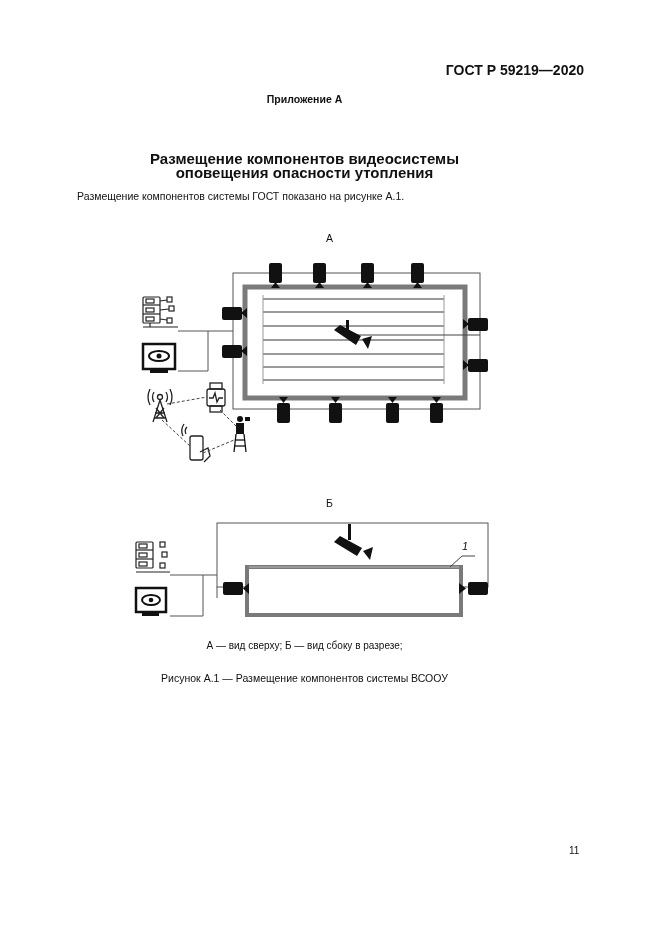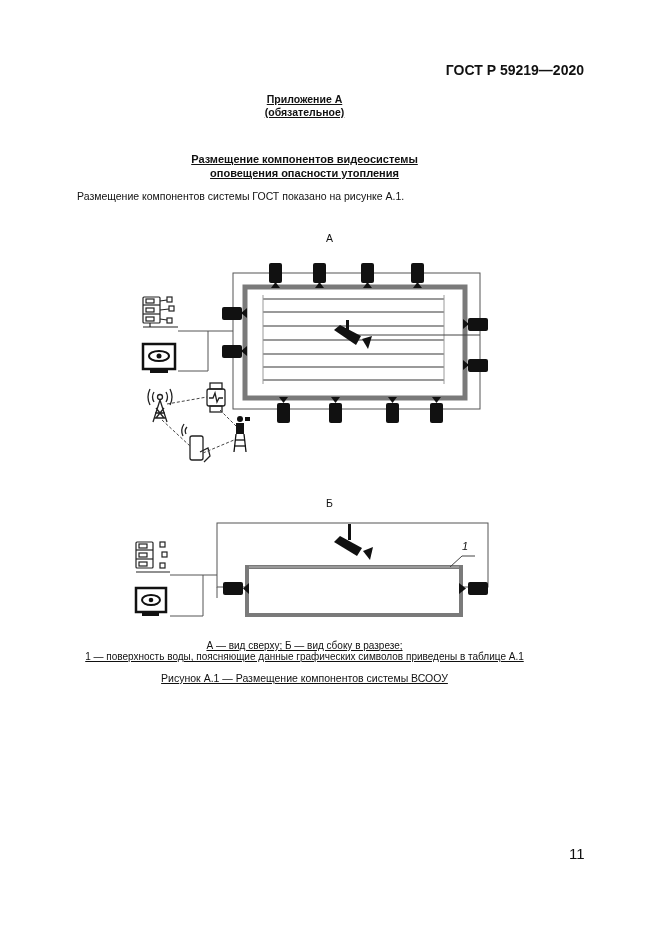--- a/index.html
+++ b/index.html
@@ -1,36 +1,35 @@
 <!DOCTYPE html>
 <html><head>
 <meta charset="utf-8">
 <style>
   html,body{margin:0;padding:0;background:#fff;}
   body{width:661px;height:935px;position:relative;overflow:hidden;font-family:"Liberation Sans",sans-serif;color:#111;}
   .abs{position:absolute;}
   .hdr{right:77px;top:62px;font-size:14px;font-weight:bold;}
-  .center{left:0;width:609px;text-align:center;text-decoration:underline;}
+  .center{left:0;width:609px;text-align:center;}
   .app1{top:93px;font-size:10.5px;font-weight:bold;line-height:13px;}
-  .title{top:152px;font-size:11px;font-weight:bold;line-height:14px;}
+  .title{top:152px;font-size:15px;font-weight:bold;line-height:14px;}
   .para{left:77px;top:190px;font-size:10.5px;}
   .lbl{font-size:10.5px;}
   .cap1{top:640px;font-size:10px;line-height:11px;}
   .fig{top:672px;font-size:10.5px;}
-  .pnum{left:569px;top:845px;font-size:15px;text-align:right;}
+  .pnum{left:569px;top:845px;font-size:10px;text-align:right;}
   svg{position:absolute;left:0;top:0;}
 </style>
 </head>
 <body>
 
 <div class="abs hdr">ГОСТ Р 59219—2020</div>
 
 <div class="abs center app1">
   <div>Приложение А</div>
-  <div>(обязательное)</div>
 </div>
 
 <div class="abs center title">
   <div>Размещение компонентов видеосистемы</div>
   <div>оповещения опасности утопления</div>
 </div>
 
 <div class="abs para">Размещение компонентов системы ГОСТ показано на рисунке А.1.</div>
 
 <div class="abs lbl" style="left:326px;top:232px;">А</div>
@@ -200,18 +199,17 @@
   <g>
     <rect x="136" y="588" width="30" height="24" fill="#fff" stroke="#111" stroke-width="2.5"></rect>
     <ellipse cx="151" cy="600" rx="9" ry="5" fill="none" stroke="#111" stroke-width="2"></ellipse>
     <circle cx="151" cy="600" r="2.3" fill="#111"></circle>
     <rect x="142" y="612" width="17" height="4" fill="#111"></rect>
   </g>
 </svg>
 
 <div class="abs center cap1">
   <div>А — вид сверху; Б — вид сбоку в разрезе;</div>
-  <div>1 — поверхность воды, поясняющие данные графических символов приведены в таблице А.1</div>
 </div>
 
 <div class="abs center fig">Рисунок А.1 — Размещение компонентов системы ВСООУ</div>
 
 <div class="abs pnum">11</div>
 
 </body></html>

